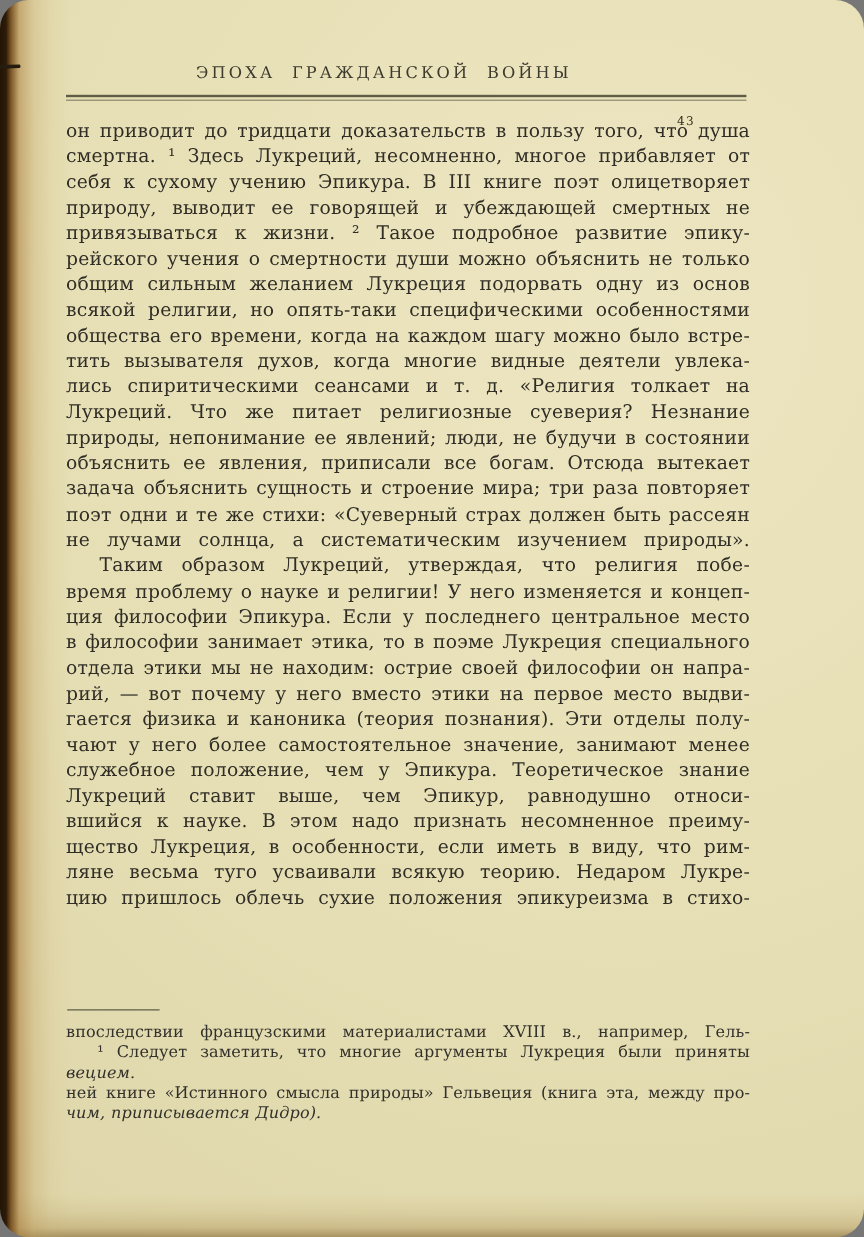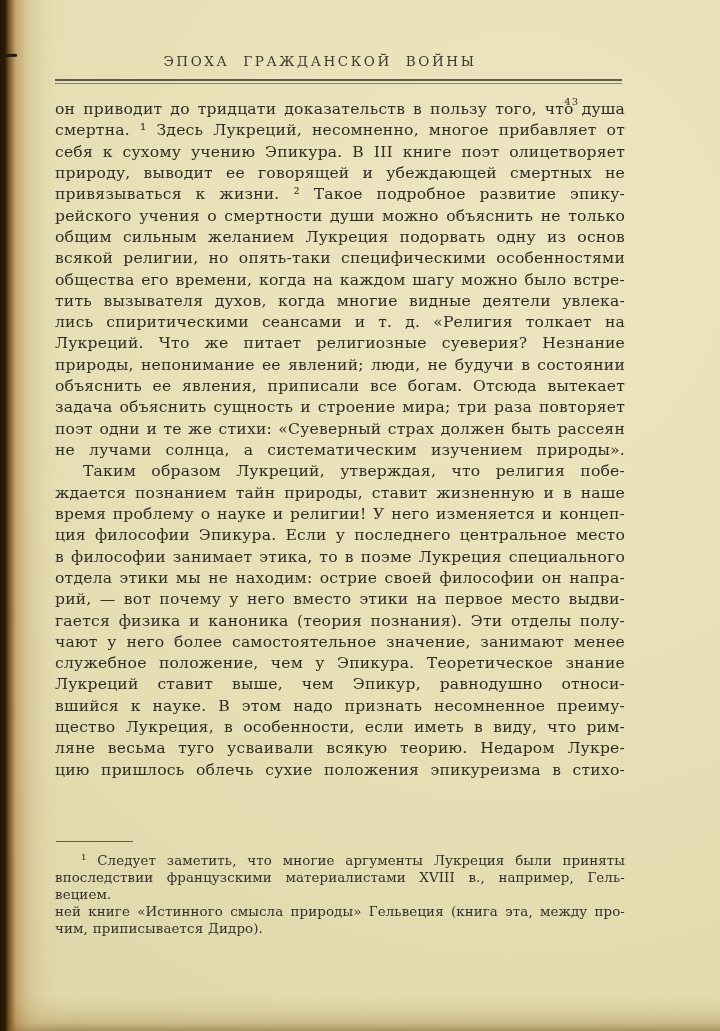--- a/index.html
+++ b/index.html
@@ -9,20 +9,21 @@
     overflow:hidden;
     font-family:"DejaVu Serif","Liberation Serif",serif;
     color:#2f2d25;
     background:
       linear-gradient(90deg, #221505 0px, #2d1b08 5px, #7a5526 9px,
         rgba(170,125,60,.55) 16px, rgba(190,155,90,.30) 28px,
         rgba(200,170,110,.12) 42px, rgba(0,0,0,0) 60px),
       linear-gradient(0deg, rgba(118,88,34,.55) 0px, rgba(160,125,60,.32) 8px,
         rgba(175,145,80,.16) 20px, rgba(0,0,0,0) 36px),
       radial-gradient(120% 90% at 72% 25%, #ece5c1 0%, #e7e0b6 50%, #dfd7ab 100%);
+    border-radius: 24px;
   }
   .scan-mark{
     position:absolute;left:0;top:54px;width:17px;height:3px;
     background:#241c10;transform:rotate(-2deg);border-radius:1px;
   }
   .header{
     position:absolute;left:55px;top:53px;width:570px;height:20px;
   }
   .header .title{
     text-align:center;margin-right:40px;
@@ -51,21 +52,21 @@
   .fn-rule{
     position:absolute;left:56px;top:841px;width:77px;height:0;
     border-top:1.5px solid rgba(64,62,44,.8);
   }
   .footnotes{
     position:absolute;left:55px;top:852px;width:570px;
     font-size:13.4px;letter-spacing:.1px;word-spacing:.5px;color:#32302a;
   }
   .footnotes .line{height:17.1px;line-height:17.1px;}
   .footnotes .indent{padding-left:26px;}
-  .short{text-align-last:left;}
+  .short{text-align-last:left;font-style:italic;}
 </style>
 </head>
 <body>
 
 <div class="page">
 
   <div class="scan-mark"></div>
 
   <div class="header">
     <div class="title">ЭПОХА ГРАЖДАНСКОЙ ВОЙНЫ</div>
@@ -89,43 +90,42 @@
       <div class="line">лись спиритическими сеансами и т. д.  «Религия толкает на</div>
       <div class="line">Лукреций.  Что же питает религиозные суеверия?  Незнание</div>
       <div class="line">природы, непонимание ее явлений; люди, не будучи в состоянии</div>
       <div class="line">объяснить ее явления, приписали все богам.  Отсюда вытекает</div>
       <div class="line">задача объяснить сущность и строение мира; три раза повторяет</div>
       <div class="line">поэт одни и те же стихи: «Суеверный страх должен быть рассеян</div>
       <div class="line">не лучами солнца, а систематическим изучением природы».</div>
     </div>
     <div>
       <div class="line indent">Таким образом Лукреций, утверждая, что религия побе-</div>
-      <div class="line">ждается познанием тайн природы, ставит жизненную и в наше</div>
       <div class="line">время проблему о науке и религии!  У него изменяется и концеп-</div>
       <div class="line">ция философии Эпикура.  Если у последнего центральное место</div>
       <div class="line">в философии занимает этика, то в поэме Лукреция специального</div>
       <div class="line">отдела этики мы не находим: острие своей философии он напра-</div>
       <div class="line">рий, — вот почему у него вместо этики на первое место выдви-</div>
       <div class="line">гается физика и каноника (теория познания).  Эти отделы полу-</div>
       <div class="line">чают у него более самостоятельное значение, занимают менее</div>
       <div class="line">служебное положение, чем у Эпикура.  Теоретическое знание</div>
       <div class="line">Лукреций ставит выше, чем Эпикур, равнодушно относи-</div>
       <div class="line">вшийся к науке.  В этом надо признать несомненное преиму-</div>
       <div class="line">щество Лукреция, в особенности, если иметь в виду, что рим-</div>
       <div class="line">ляне весьма туго усваивали всякую теорию.  Недаром Лукре-</div>
       <div class="line">цию пришлось облечь сухие положения эпикуреизма в стихо-</div>
     </div>
   </div>
 
   <div class="fn-rule"></div>
 
   <div class="footnotes">
     <div>
+      <div class="line">впоследствии французскими материалистами XVIII в., например, Гель-</div>
       <div class="line indent">¹ Следует заметить, что многие аргументы Лукреция были приняты</div>
-      <div class="line">впоследствии французскими материалистами XVIII в., например, Гель-</div>
       <div class="line short">вецием.</div>
     </div>
     <div>
       <div class="line">ней книге «Истинного смысла природы» Гельвеция (книга эта, между про-</div>
       <div class="line short">чим, приписывается Дидро).</div>
     </div>
   </div>
 
 </div>
 

